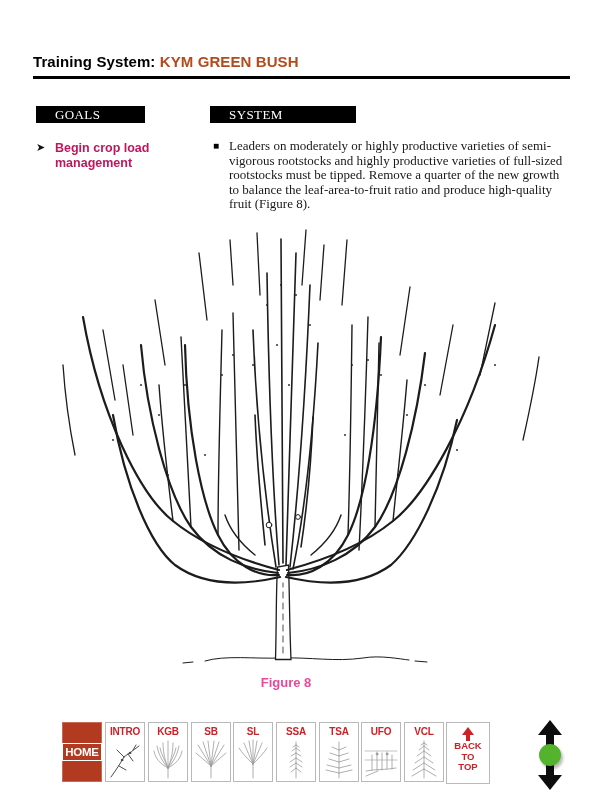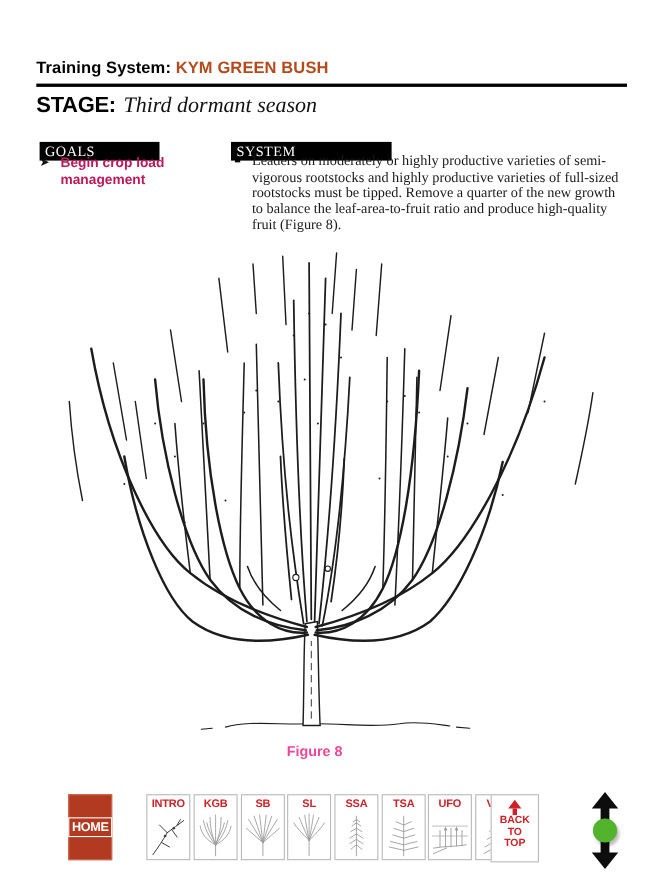--- a/index.html
+++ b/index.html
@@ -12,23 +12,23 @@
   .hdr .sysname{color:#b34b1c;}
   .hdr-rule{position:absolute;left:33px;top:76px;width:537px;height:3px;background:#000;}
 
   
   .stage{position:absolute;left:33px;top:85px;white-space:nowrap;}
   .stage .stage-label{font-size:20px;font-weight:bold;color:#000;letter-spacing:-.3px;}
   .stage .stage-value{font-family:"Liberation Serif",serif;font-style:italic;font-size:20px;
                       color:#111;margin-left:7px;}
 
   
-  .bar{position:absolute;top:129px;height:17px;background:#000;color:#fff;
+  .bar{position:absolute;top:106px;height:17px;background:#000;color:#fff;
        font-family:"Liberation Serif",serif;font-size:13px;line-height:17px;
-       padding-left:5px;box-sizing:border-box;letter-spacing:.4px;}
+       padding-left:19px;box-sizing:border-box;letter-spacing:.4px;}
   .bar.goals{left:36px;width:109px;}
   .bar.sysdev{left:210px;width:146px;}
 
   
   .goal-item{position:absolute;left:36px;top:141px;width:150px;}
   .goal-bullet{position:absolute;left:0;top:0;font-size:11px;color:#111;}
   .goal-text{margin-left:19px;font-size:12.5px;font-weight:bold;color:#be185d;
              line-height:15px;width:100px;}
 
   
@@ -38,21 +38,21 @@
            color:#181818;line-height:14.5px;}
 
   
   .fig-wrap{position:absolute;left:50px;top:225px;width:500px;height:445px;}
   .fig-caption{position:absolute;left:230px;top:675px;width:112px;text-align:center;
                font-size:13px;font-weight:bold;color:#ec4899;}
 
   
   .navbar{position:absolute;left:0;top:722px;width:600px;height:60px;}
   .nav-card{position:absolute;top:0;width:40px;height:60px;background:#fff;
-            border:1px solid #b9b9b9;box-sizing:border-box;text-align:center;cursor:pointer;margin-left:28px;}
+            border:1px solid #b9b9b9;box-sizing:border-box;text-align:center;cursor:pointer;}
   .nav-card .lbl{display:block;margin-top:3px;font-size:10px;font-weight:bold;
                  color:#cc2127;letter-spacing:-.2px;}
   .nav-card svg{display:block;margin:1px auto 0;}
   .home-card{position:absolute;left:62px;top:0;width:40px;height:60px;background:#b23a20;
              border:1px solid #c96b52;box-sizing:border-box;display:flex;
              align-items:center;justify-content:center;cursor:pointer;}
   .home-card .home-lbl{border:1.5px solid #fff;color:#fff;font-size:11.5px;font-weight:bold;
                        padding:2px 2px;letter-spacing:-.3px;}
   .back-card{position:absolute;left:446px;top:0;width:44px;height:62px;background:#fff;
              border:1px solid #b9b9b9;box-sizing:border-box;text-align:center;cursor:pointer;}
@@ -74,21 +74,20 @@
              border-top:15px solid #0d0d0d;}
 </style>
 </head>
 <body>
 
 <div id="page">
 
   <div class="hdr"><span>Training System:</span> <span class="sysname">KYM GREEN BUSH</span></div>
   <div class="hdr-rule"></div>
 
-  <div class="stage"><span class="stage-label">STAGE:</span><span class="stage-value">Third dormant season</span></div>
 
   <div class="bar goals">GOALS</div>
   <div class="bar sysdev">SYSTEM DEVELOPMENT</div>
 
   <div class="goal-item">
     <span class="goal-bullet">➤</span>
     <div class="goal-text">Begin crop load management</div>
   </div>
 
   <div class="sd-item">

